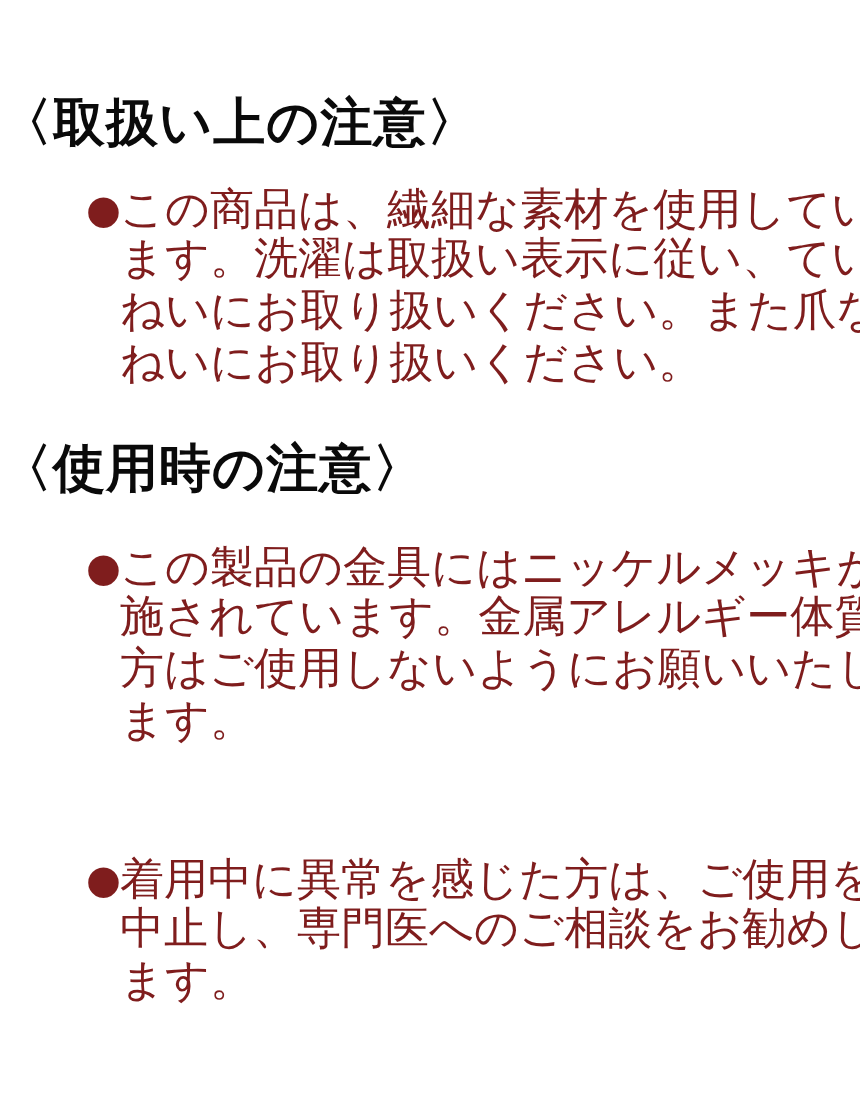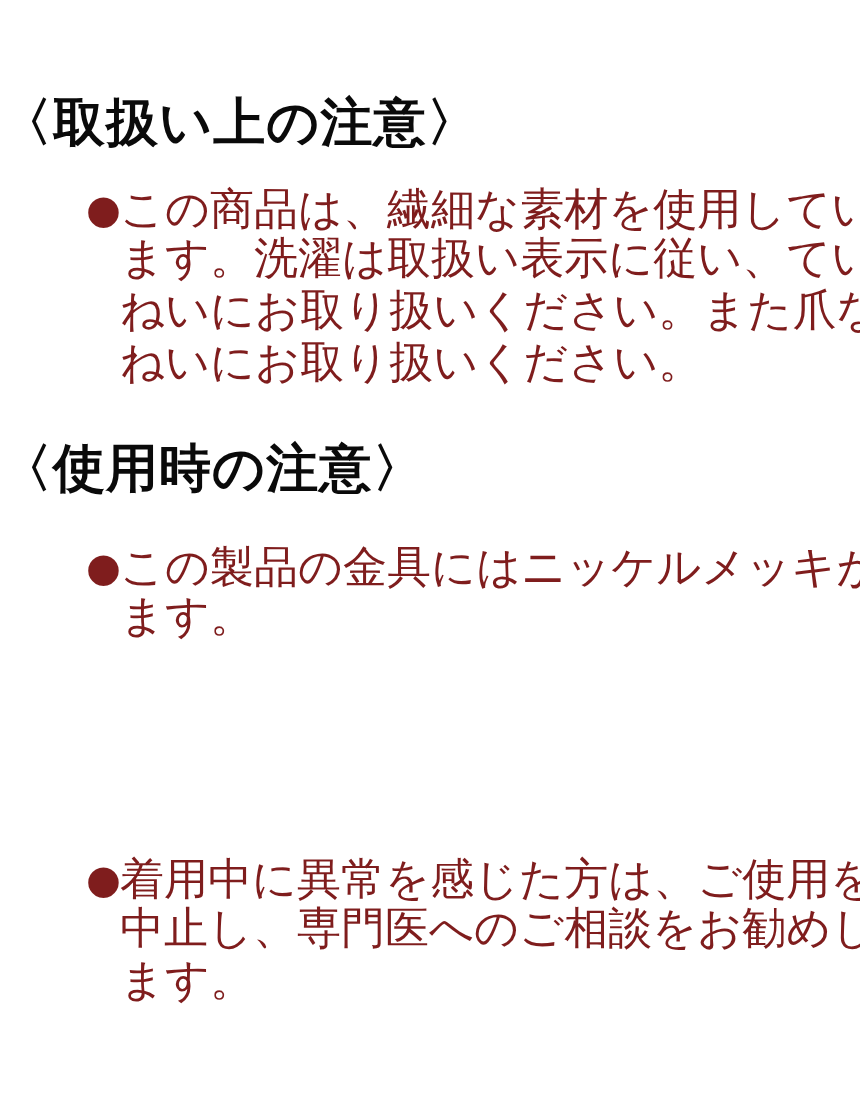--- a/index.html
+++ b/index.html
@@ -110,20 +110,26 @@
     </div>
   </div>
 
   <div class="section-heading" id="heading-2">〈使用時の注意〉</div>
 
   <div class="bullet-block" id="block-2">
     <div class="bullet-line">
       <span class="bullet-mark">●</span><span class="bullet-text">この製品の金具にはニッケルメッキが</span>
     </div>
     <div class="bullet-line indented">
+      <span class="bullet-text">施されています。金属アレルギー体質</span>
+    </div>
+    <div class="bullet-line indented">
+      <span class="bullet-text">方はご使用しないようにお願いいたし</span>
+    </div>
+    <div class="bullet-line indented">
       <span class="bullet-text">ます。</span>
     </div>
   </div>
 
   <div class="bullet-block" id="block-3">
     <div class="bullet-line">
       <span class="bullet-mark">●</span><span class="bullet-text">着用中に異常を感じた方は、ご使用を</span>
     </div>
     <div class="bullet-line indented">
       <span class="bullet-text">中止し、専門医へのご相談をお勧めし</span>

